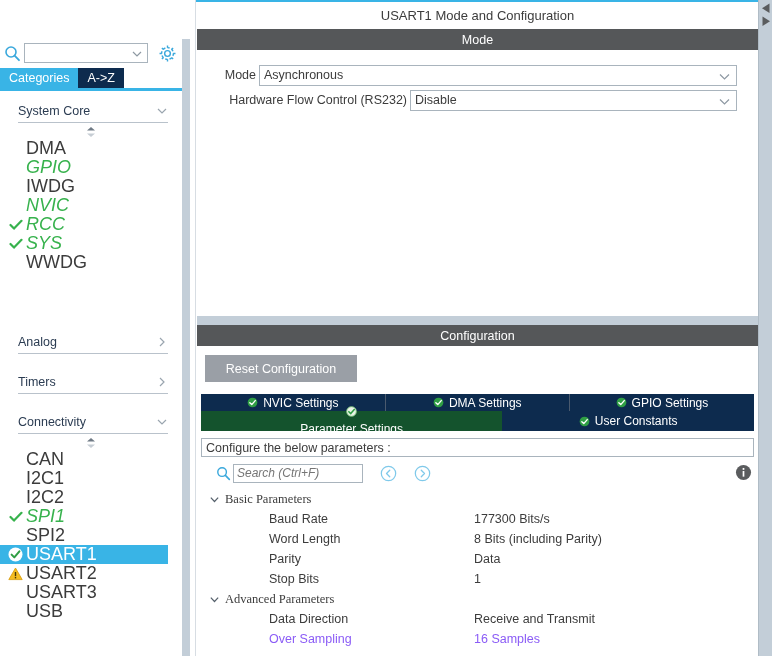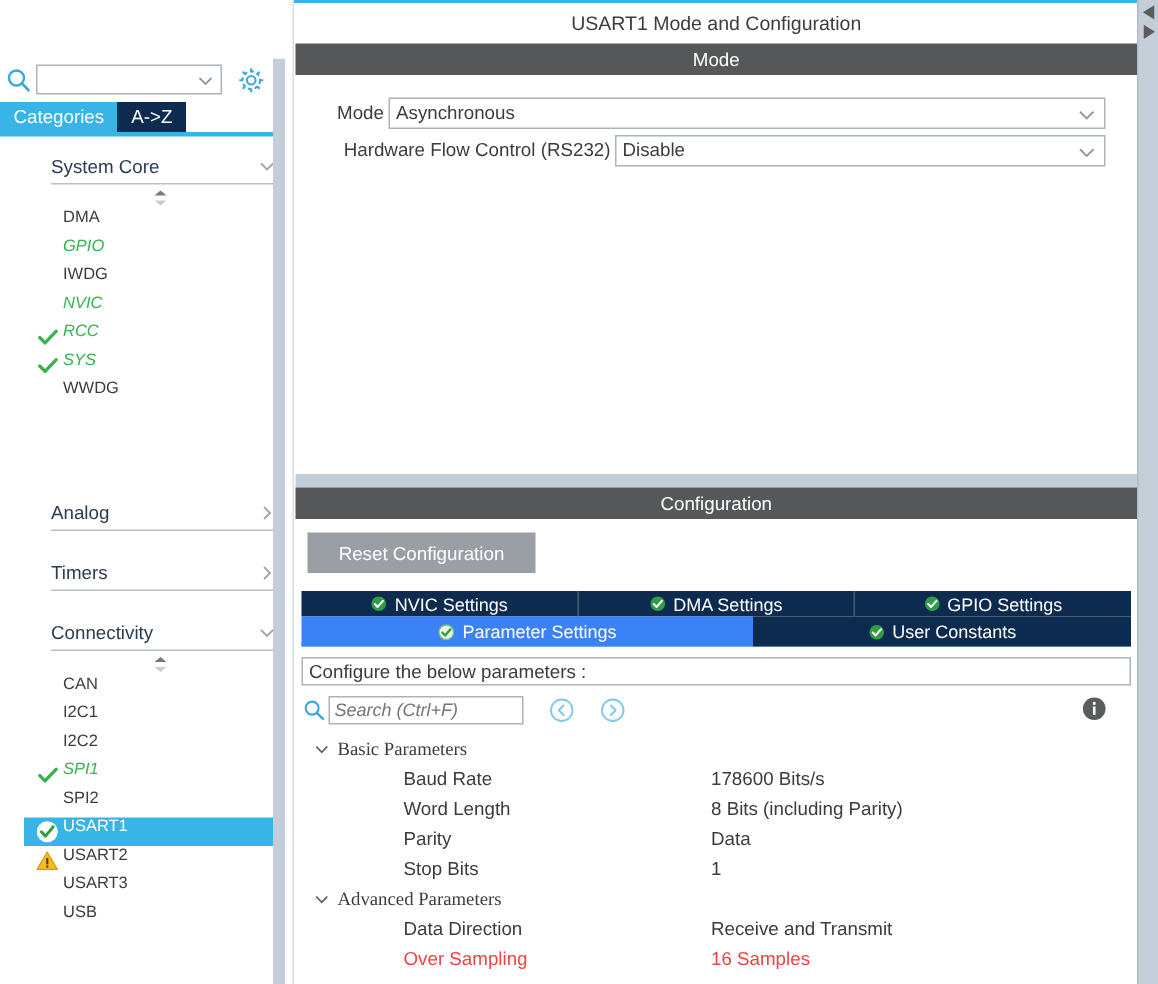--- a/index.html
+++ b/index.html
@@ -74,21 +74,21 @@
     display: flex; align-items: center; justify-content: center;
     color: #ffffff;
     font-size: 12.5px;
     padding: 0 9px;
     cursor: default;
   }
   .cat-tab.sel { background: #39b4e6; }
   .cat-tab.unsel { background: #0d2b4e; }
 
   .cat-section {
-    position: absolute; left: 16px; width: 182px;
+    position: absolute; left: 0; width: 182px;
   }
   .cat-header {
     position: relative;
     height: 24px;
     margin: 0 14px 0 18px;
     display: flex; align-items: center;
     border-bottom: 1px solid #b9c2cb;
     color: #2b3c52;
     font-size: 12.5px;
   }
@@ -99,23 +99,23 @@
   }
   .cat-list {
     padding-top: 2px;
   }
   .spinner {
     height: 14px;
     display: flex; align-items: center; justify-content: center;
   }
   .periph {
     height: 19px;
-    display: flex; align-items: flex-start;
+    display: flex; align-items: center;
     padding-left: 26px;
-    font-size: 11px;
+    font-size: 18px;
     color: #3c3c3c;
     position: relative;
   }
   .periph .st {
     position: absolute; left: 8px; top: 2px;
     width: 15px; height: 15px;
     display: flex; align-items: center; justify-content: center;
   }
   .periph.green { color: #37b24d; font-style: italic; }
   .periph.selected {
@@ -239,34 +239,34 @@
   .tab {
     display: flex; align-items: center; justify-content: center;
     color: #ffffff;
     font-size: 12px;
     gap: 5px;
     height: 17px;
     border-right: 1px solid #4a5a6e;
   }
   .tabrow.row2 .tab { height: 20px; }
   .tab.navy { background: #0d2b4e; }
-  .tab.sel { background: #3b82f6; }
+  .tab.sel { background: #14532d; flex-direction: column; }
   .tab .dot { display: flex; align-items:center; }
 
   .param-banner {
     position: absolute; left: 4px; top: 92px;
     width: 553px; height: 19px;
     border: 1px solid #a9b4bd;
     background: #ffffff;
     display: flex; align-items: center;
     padding-left: 4px;
     font-size: 12.5px; color: #3c3c3c;
   }
   .param-toolbar {
-    position: absolute; left: 2px; top: 114px;
+    position: absolute; left: 16px; top: 114px;
     width: 553px; height: 26px;
     display: flex; align-items: center;
   }
   .pt-mag { width: 20px; display:flex; align-items:center; justify-content:center; }
   .pt-search {
     width: 130px; height: 19px;
     border: 1px solid #a9b4bd; background: #ffffff;
   }
   .pt-search input {
     width: 100%; height: 17px; border: 0; outline: 0;
@@ -286,21 +286,21 @@
   }
   .grp-row, .par-row {
     height: 20px; display: flex; align-items: center;
     font-size: 12.5px; color: #3c3c3c;
   }
   .grp-row { padding-left: 8px; font-family: Liberation Serif, serif; }
   .grp-row .tw { width: 16px; display:flex; align-items:center; }
   .par-row { padding-left: 68px; }
   .par-name { width: 205px; }
   .par-val { flex: 1 1 auto; }
-  .par-row.dim, .par-row.dim .par-name, .par-row.dim .par-val { color: #ef4444; }
+  .par-row.dim, .par-row.dim .par-name, .par-row.dim .par-val { color: #8b5cf6; }
 </style>
 </head>
 <body>
 
 <div id="app">
 
   <div id="sidebar">
 
     <div class="search-row">
       <span class="mag-icon">
@@ -629,21 +629,21 @@
           <div class="grp-row">
             <span class="tw">
               <svg width="11" height="11" viewBox="0 0 12 12">
                   <polyline points="2,4 6,8.2 10,4" fill="none" stroke="#55606b" stroke-width="1.3"></polyline>
                 </svg>
             </span>
             <span>Basic Parameters</span>
           </div>
           <div class="par-row">
             <span class="par-name">Baud Rate</span>
-            <span class="par-val">178600 Bits/s</span>
+            <span class="par-val">177300 Bits/s</span>
           </div>
           <div class="par-row">
             <span class="par-name">Word Length</span>
             <span class="par-val">8 Bits (including Parity)</span>
           </div>
           <div class="par-row">
             <span class="par-name">Parity</span>
             <span class="par-val">Data</span>
           </div>
           <div class="par-row">

